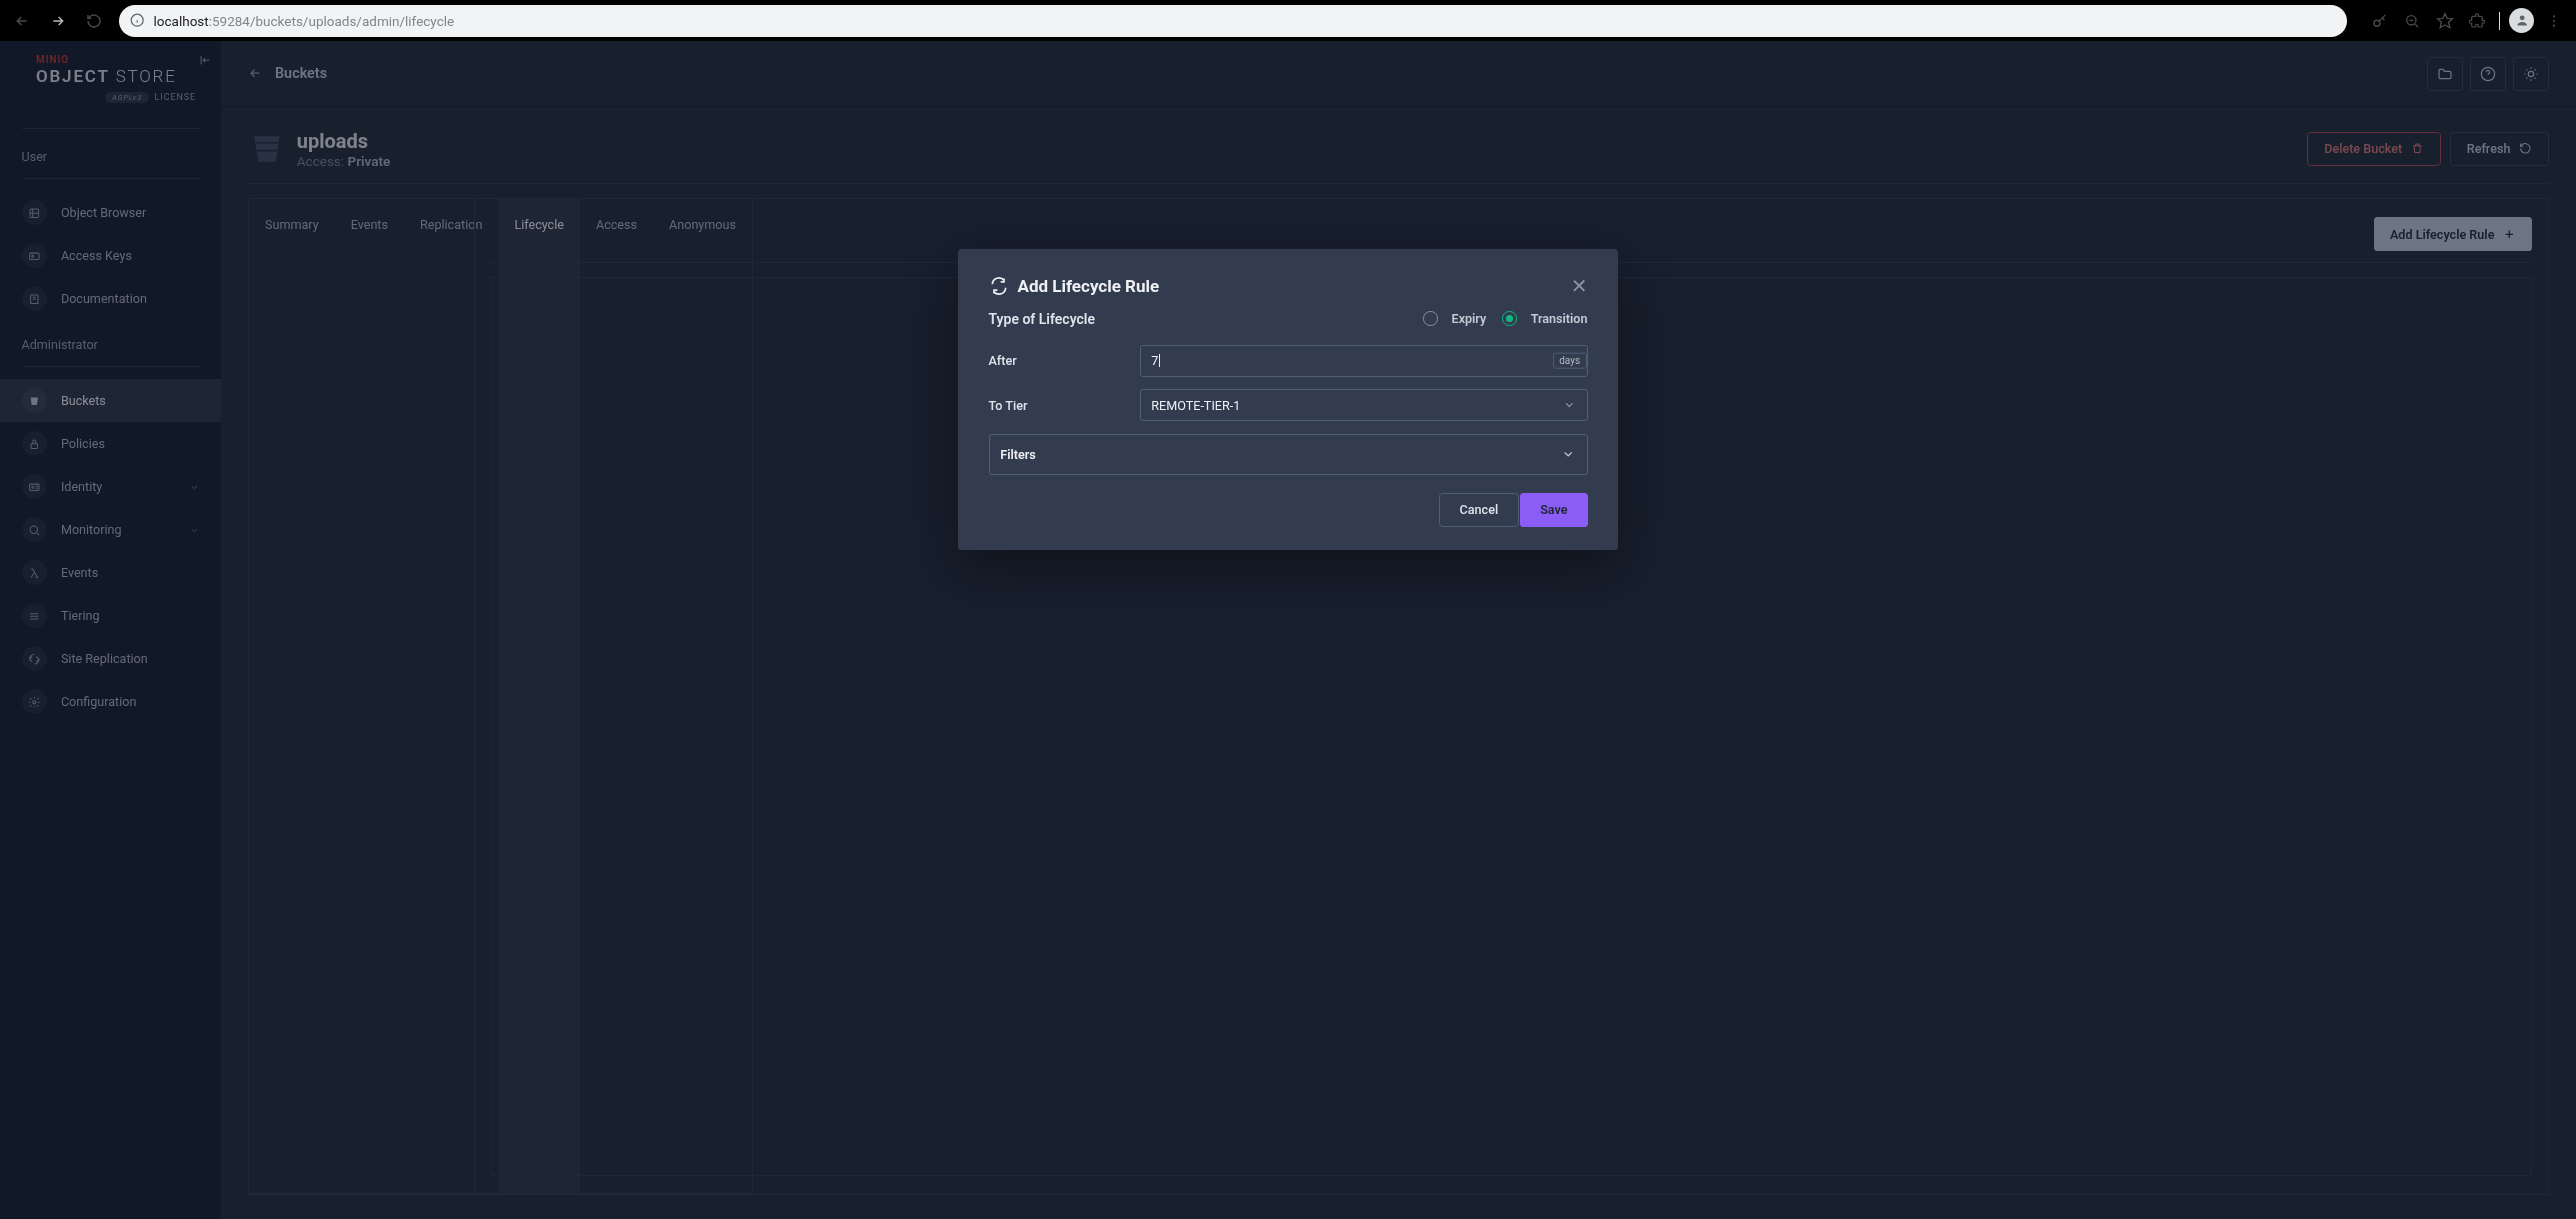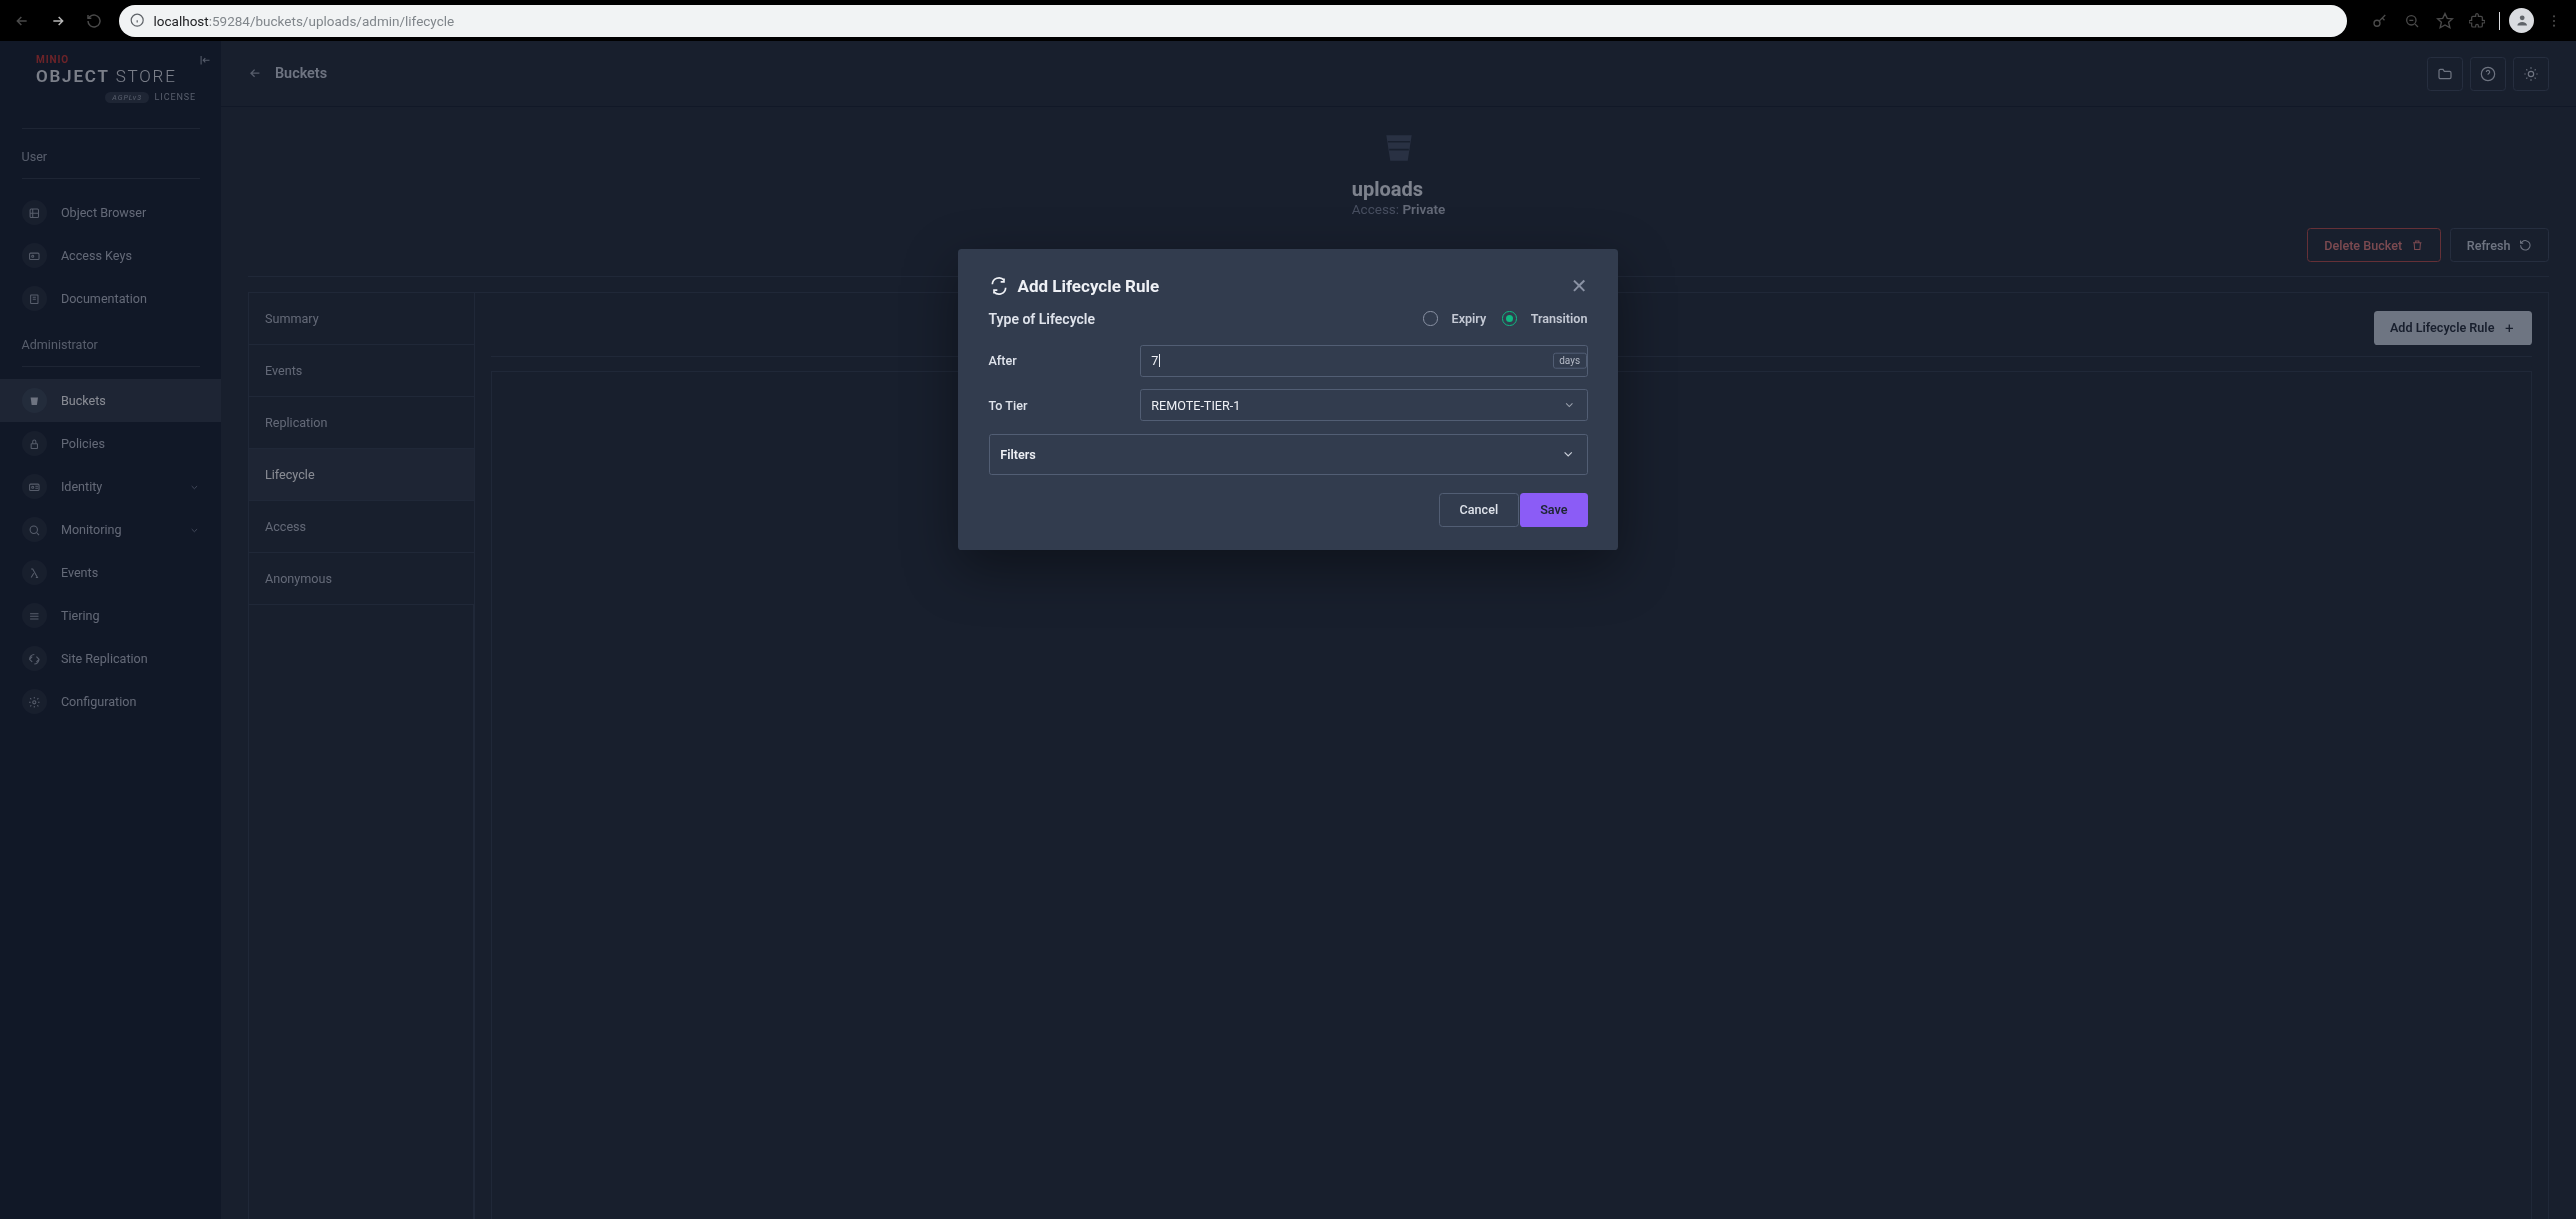--- a/index.html
+++ b/index.html
@@ -115,21 +115,21 @@
   .topbar-right { margin-left: auto; display: flex; gap: 7.2px; }
   .icon-btn {
     width: 36px; height: 34px;
     border: 0.9px solid #3a4557;
     border-radius: 3.6px;
     display: flex; align-items: center; justify-content: center;
     color: #cbd0da; cursor: pointer;
   }
 
   .content { padding: 21.5px 27px; flex: 1; overflow: hidden; }
-  .bucket-header { display: flex; align-items: center; gap: 10.8px; padding-bottom: 14.4px; border-bottom: 0.9px solid #2e3848; flex-direction: column; }
+  .bucket-header { display: flex; align-items: center; gap: 10.8px; padding-bottom: 14.4px; border-bottom: 0.9px solid #2e3848; }
   .bucket-icon {
     width: 38px; height: 38px;
     display: flex; align-items: center; justify-content: center;
   }
   .bucket-title { font-size: 20px; font-weight: 700; color: #e9ecf2; }
   .bucket-access { font-size: 13.5px; color: #7d8597; }
   .bucket-access b { color: #b5bac6; font-weight: 600; }
   .bucket-actions { margin-left: auto; display: flex; gap: 9px; }
   .btn {
     height: 34px; padding: 12px 16px;
@@ -140,21 +140,21 @@
   }
   .btn-danger { border: 0.9px solid #b84946; color: #e57c78; background: transparent; }
   .btn-outline { border: 0.9px solid #3a4557; color: #cbd0da; background: transparent; }
   .btn-primary { background: #cbd2dc; color: #1e2633; border: none; font-weight: 600; }
 
   .detail-body { display: flex; margin-top: 14.4px; height: calc(100% - 72px); }
   .tab-list {
     width: 226px;
     border: 0.9px solid #2e3848;
     border-right: none;
-    display: flex; flex-direction: column;
+    display: flex; flex-direction: row;
   }
   .tab-item {
     padding: 18px 16px;
     border-bottom: 0.9px solid #2e3848;
     font-size: 12.6px;
     color: #b5bac6;
     cursor: pointer;
   }
   .tab-item.active { background: #2a3240; color: #fff; }
   .tab-filler { flex: 1; border-right: 0.9px solid #2e3848; }

